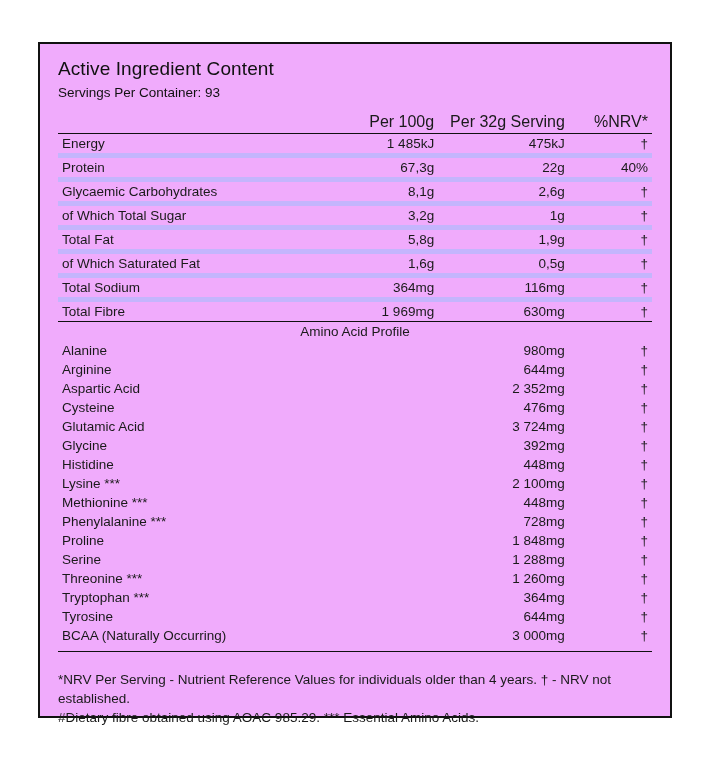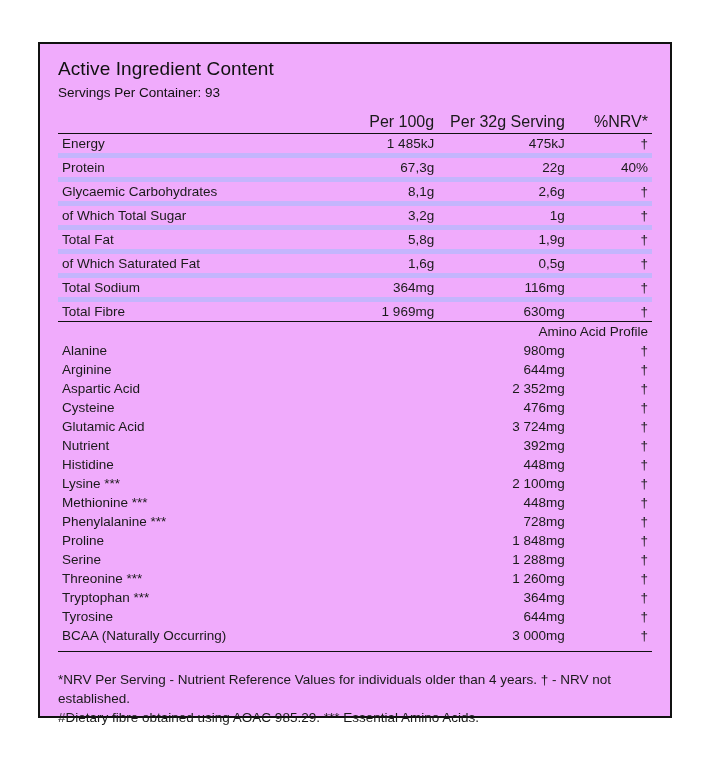--- a/index.html
+++ b/index.html
@@ -58,21 +58,21 @@
   th.blank { width: 44%; }
   .c2 { width: 20%; text-align: right; }
   .c3 { width: 22%; text-align: right; }
   .c4 { width: 14%; text-align: right; }
 
   tr.head-row th { border-bottom: 1.5px solid #111; }
   tr.rule td { border-top: 5px solid #c4b5fd; }
   tr.thick td { border-top: 1.5px solid #111; }
   td.label { text-align: left; }
   td.indent { padding-left: 22px; }
-  td.sect { font-weight: bold; text-align: right; }
+  td.sect { font-weight: bold; text-align: center; }
   td.bold { font-weight: bold; }
   .dag { font-size: 13.5px; }
 
   .footer {
     margin-top: 6px;
     border-top: 1.5px solid #111;
     padding-top: 18px;
     font-size: 13.5px;
     line-height: 19px;
   }
@@ -170,21 +170,21 @@
           <td class="c3">476mg</td>
           <td class="c4 dag">†</td>
         </tr>
         <tr class="">
           <td class="label indent">Glutamic Acid</td>
           <td class="c2"></td>
           <td class="c3">3 724mg</td>
           <td class="c4 dag">†</td>
         </tr>
         <tr class="">
-          <td class="label indent">Nutrient</td>
+          <td class="label indent">Glycine</td>
           <td class="c2"></td>
           <td class="c3">392mg</td>
           <td class="c4 dag">†</td>
         </tr>
         <tr class="">
           <td class="label indent">Histidine</td>
           <td class="c2"></td>
           <td class="c3">448mg</td>
           <td class="c4 dag">†</td>
         </tr>

